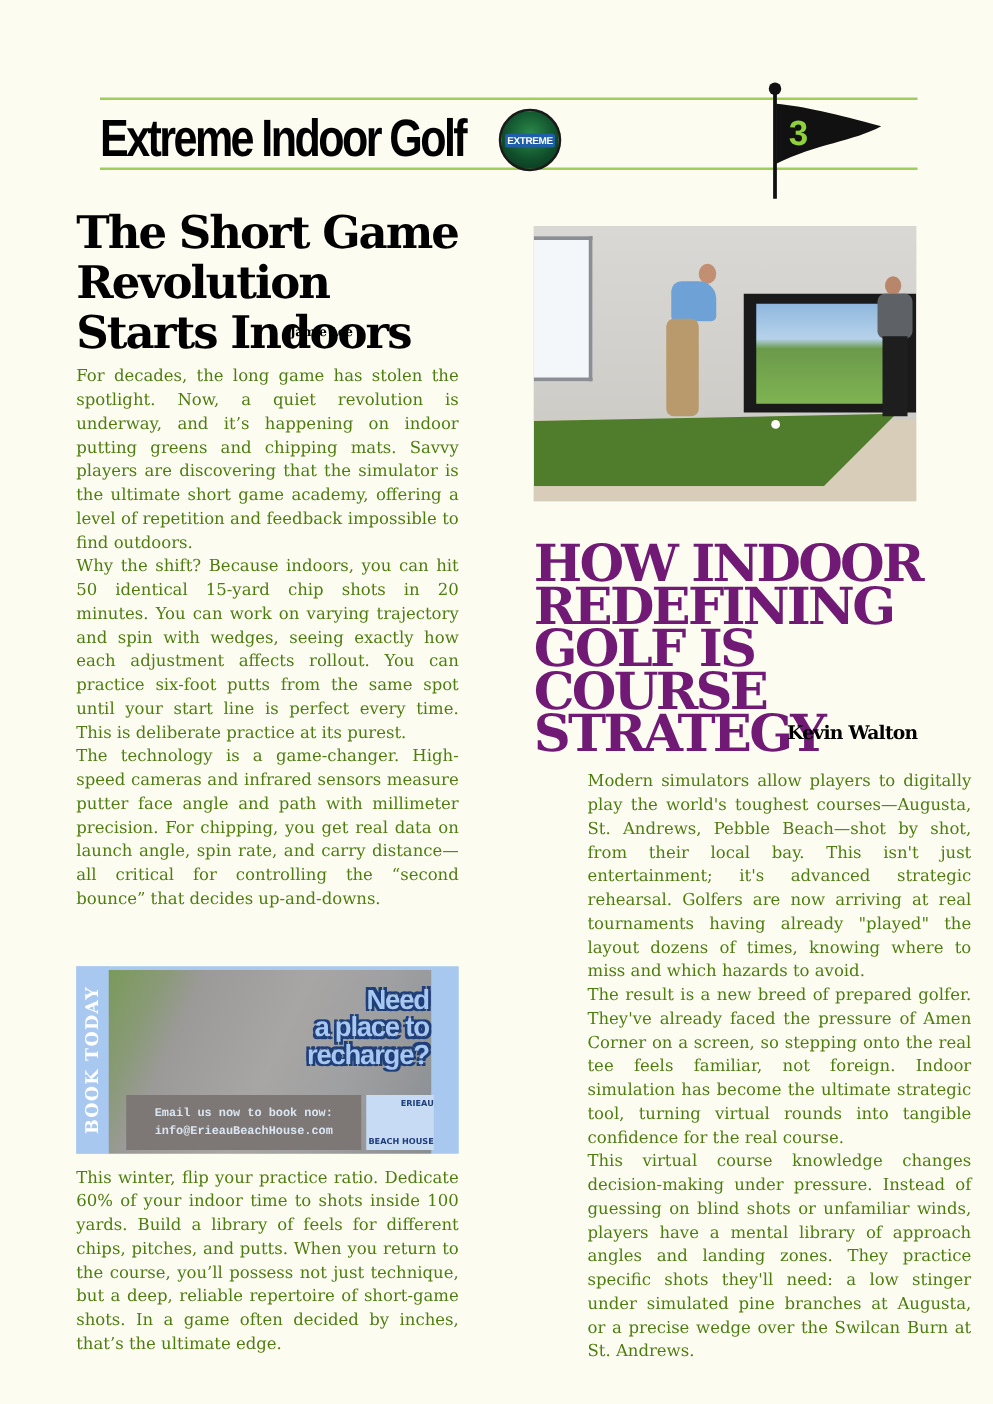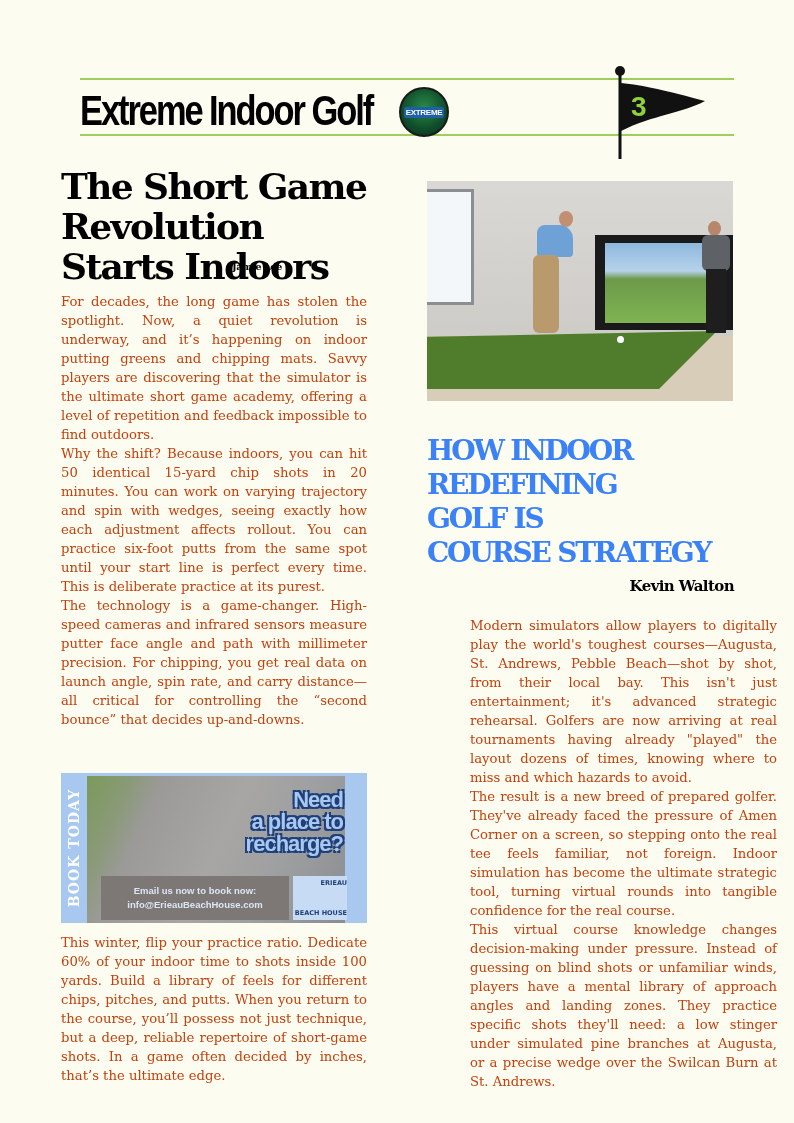--- a/index.html
+++ b/index.html
@@ -43,21 +43,21 @@
       font-size: 36px; line-height: 40px; letter-spacing: -1.6px; color: #000;
     }
     .byline-1 {
       position: absolute; left: 232px; top: 261px;
       font-family: "DejaVu Serif", serif; font-weight: 700;
       font-size: 10px; letter-spacing: -0.6px; color: #000;
     }
     .col {
       position: absolute;
       font-family: "DejaVu Serif", serif;
-      font-size: 13.2px; line-height: 19px; color: #c2410c;
+      font-size: 13.2px; line-height: 19px; color: #4d7c0f;
       text-align: justify; text-align-last: left;
     }
     .col p { margin: 0; }
     .col-left-1 { left: 61px; top: 292px; width: 306px; }
     .col-left-2 { left: 61px; top: 933px; width: 306px; }
     .col-right { left: 427px; top: 616px; width: 307px; margin-left: 43px; }
 
     .ad {
       position: absolute; left: 61px; top: 773px; width: 306px; height: 150px;
       background: #a8c8f0; overflow: hidden;
@@ -82,21 +82,21 @@
       font-size: 22px; line-height: 22px; letter-spacing: -1px;
       color: #a8c8f0;
       text-shadow: -2px -2px 0 #1f3f7a, 2px -2px 0 #1f3f7a, -2px 2px 0 #1f3f7a, 2px 2px 0 #1f3f7a;
     }
     .ad-email-box {
       position: absolute; left: 40px; top: 103px; width: 188px; height: 44px;
       background: #7d7775; display: flex; flex-direction: column;
       justify-content: center; align-items: center;
     }
     .ad-email-box span {
-      font-family: Liberation Sans, sans-serif; font-weight: 700;
+      font-family: Liberation Mono, monospace; font-weight: 700;
       font-size: 9.5px; color: #dbe6f3; line-height: 14px;
     }
     .ad-logo {
       position: absolute; left: 232px; top: 103px; width: 54px; height: 44px;
       background: #c7dbf5; display: flex; flex-direction: column;
       align-items: flex-end; justify-content: flex-end; padding-bottom: 3px; box-sizing: border-box; gap: 22px;
     }
     .ad-logo .house {
       width: 16px; height: 12px; background: #e39a45; margin-bottom: 2px;
       clip-path: polygon(50% 0, 100% 45%, 90% 45%, 90% 100%, 10% 100%, 10% 45%, 0 45%);
@@ -129,21 +129,21 @@
     .ph-golfer .head { position: absolute; left: 26px; top: -14px; width: 14px; height: 16px; background: #c28f72; border-radius: 50%; }
     .ph-coach { position: absolute; left: 275px; top: 42px; width: 28px; height: 110px; }
     .ph-coach .shirt { position: absolute; left: 0; top: 12px; width: 28px; height: 36px; background: #5e6266; border-radius: 6px; }
     .ph-coach .pants { position: absolute; left: 4px; top: 46px; width: 20px; height: 64px; background: #1e1e1e; }
     .ph-coach .head { position: absolute; left: 6px; top: -2px; width: 13px; height: 15px; background: #b8866a; border-radius: 50%; }
     .ph-ball { position: absolute; left: 190px; top: 155px; width: 7px; height: 7px; border-radius: 50%; background: #fff; }
 
     h2.headline-2 {
       position: absolute; left: 427px; top: 434px; margin: 0; width: 320px;
       font-family: "DejaVu Serif", serif; font-weight: 700;
-      font-size: 28px; line-height: 34px; letter-spacing: -2.2px; color: #3b82f6;
+      font-size: 41px; line-height: 34px; letter-spacing: -2.2px; color: #701a75;
     }
     .byline-2 {
       position: absolute; right: 60px; top: 577px;
       font-family: "DejaVu Serif", serif; font-weight: 700;
       font-size: 15px; letter-spacing: -0.6px; color: #000; margin-left: 43px;
     }
   </style>
 </head>
 <body>
 

